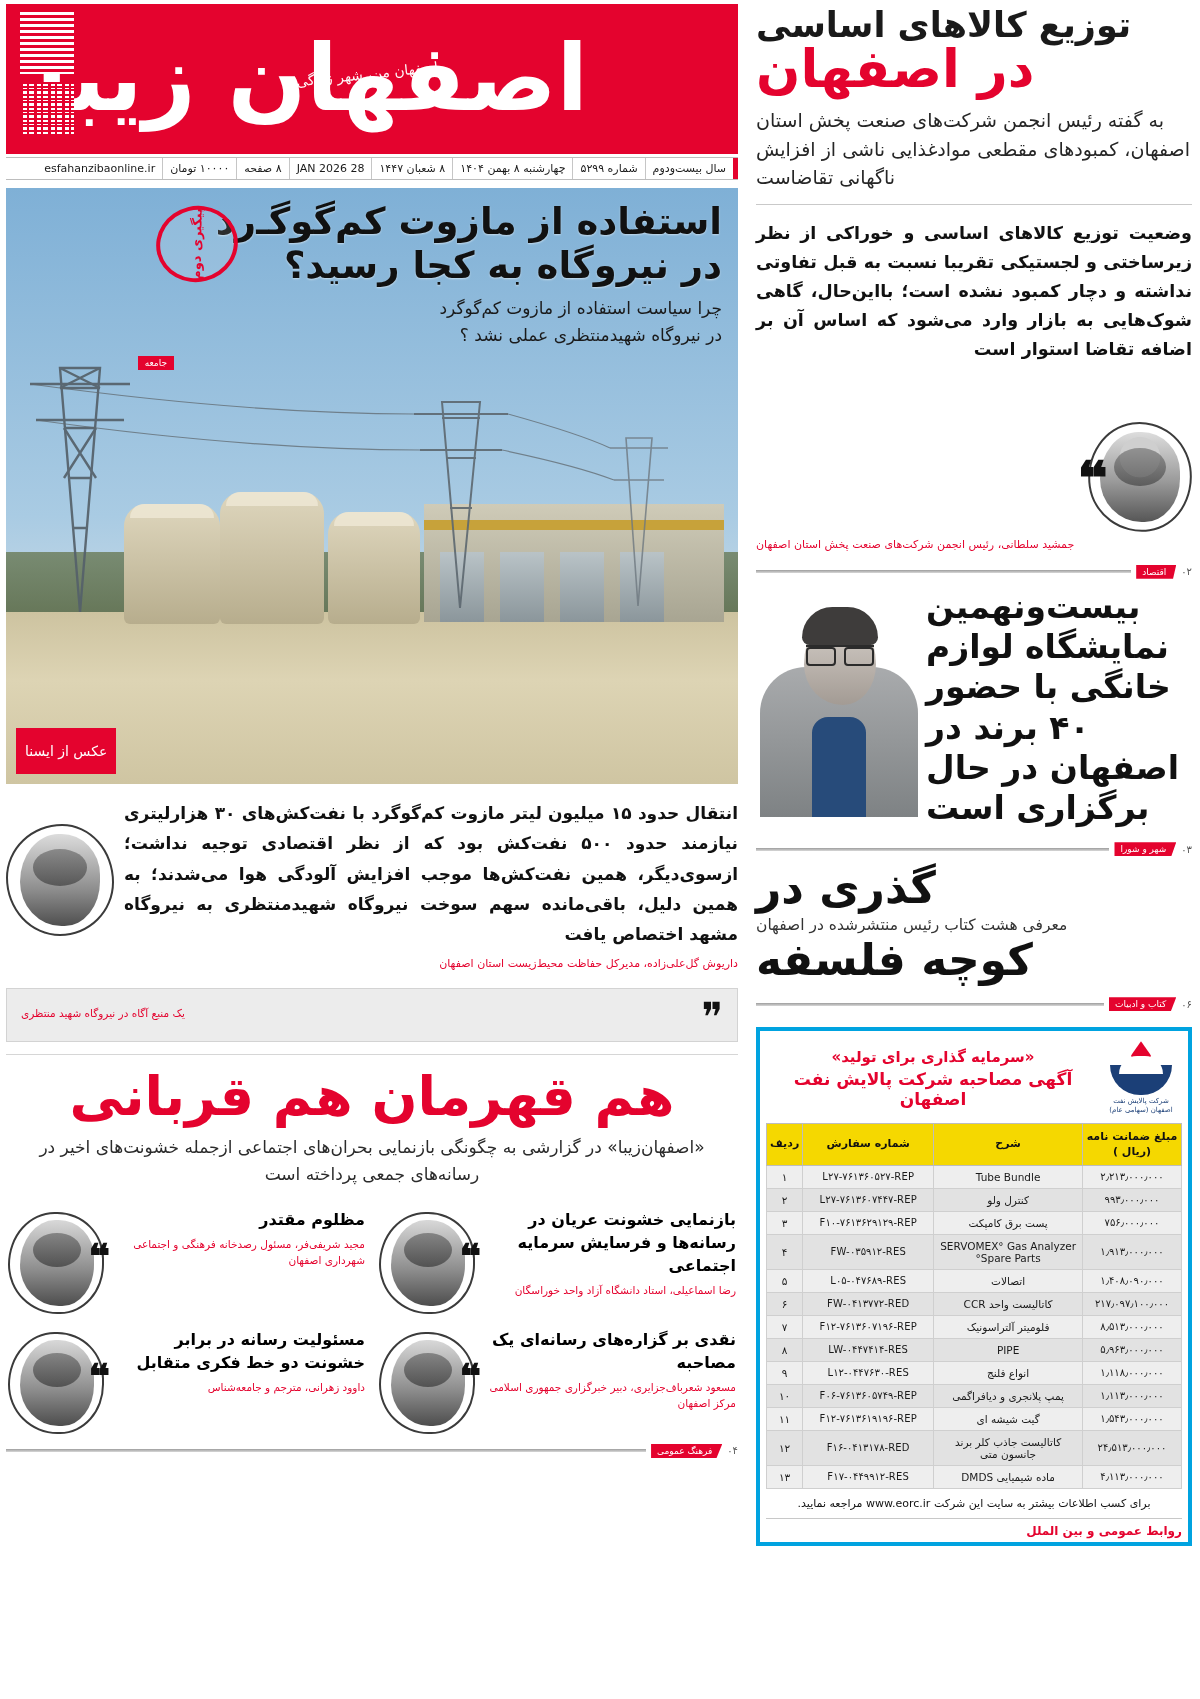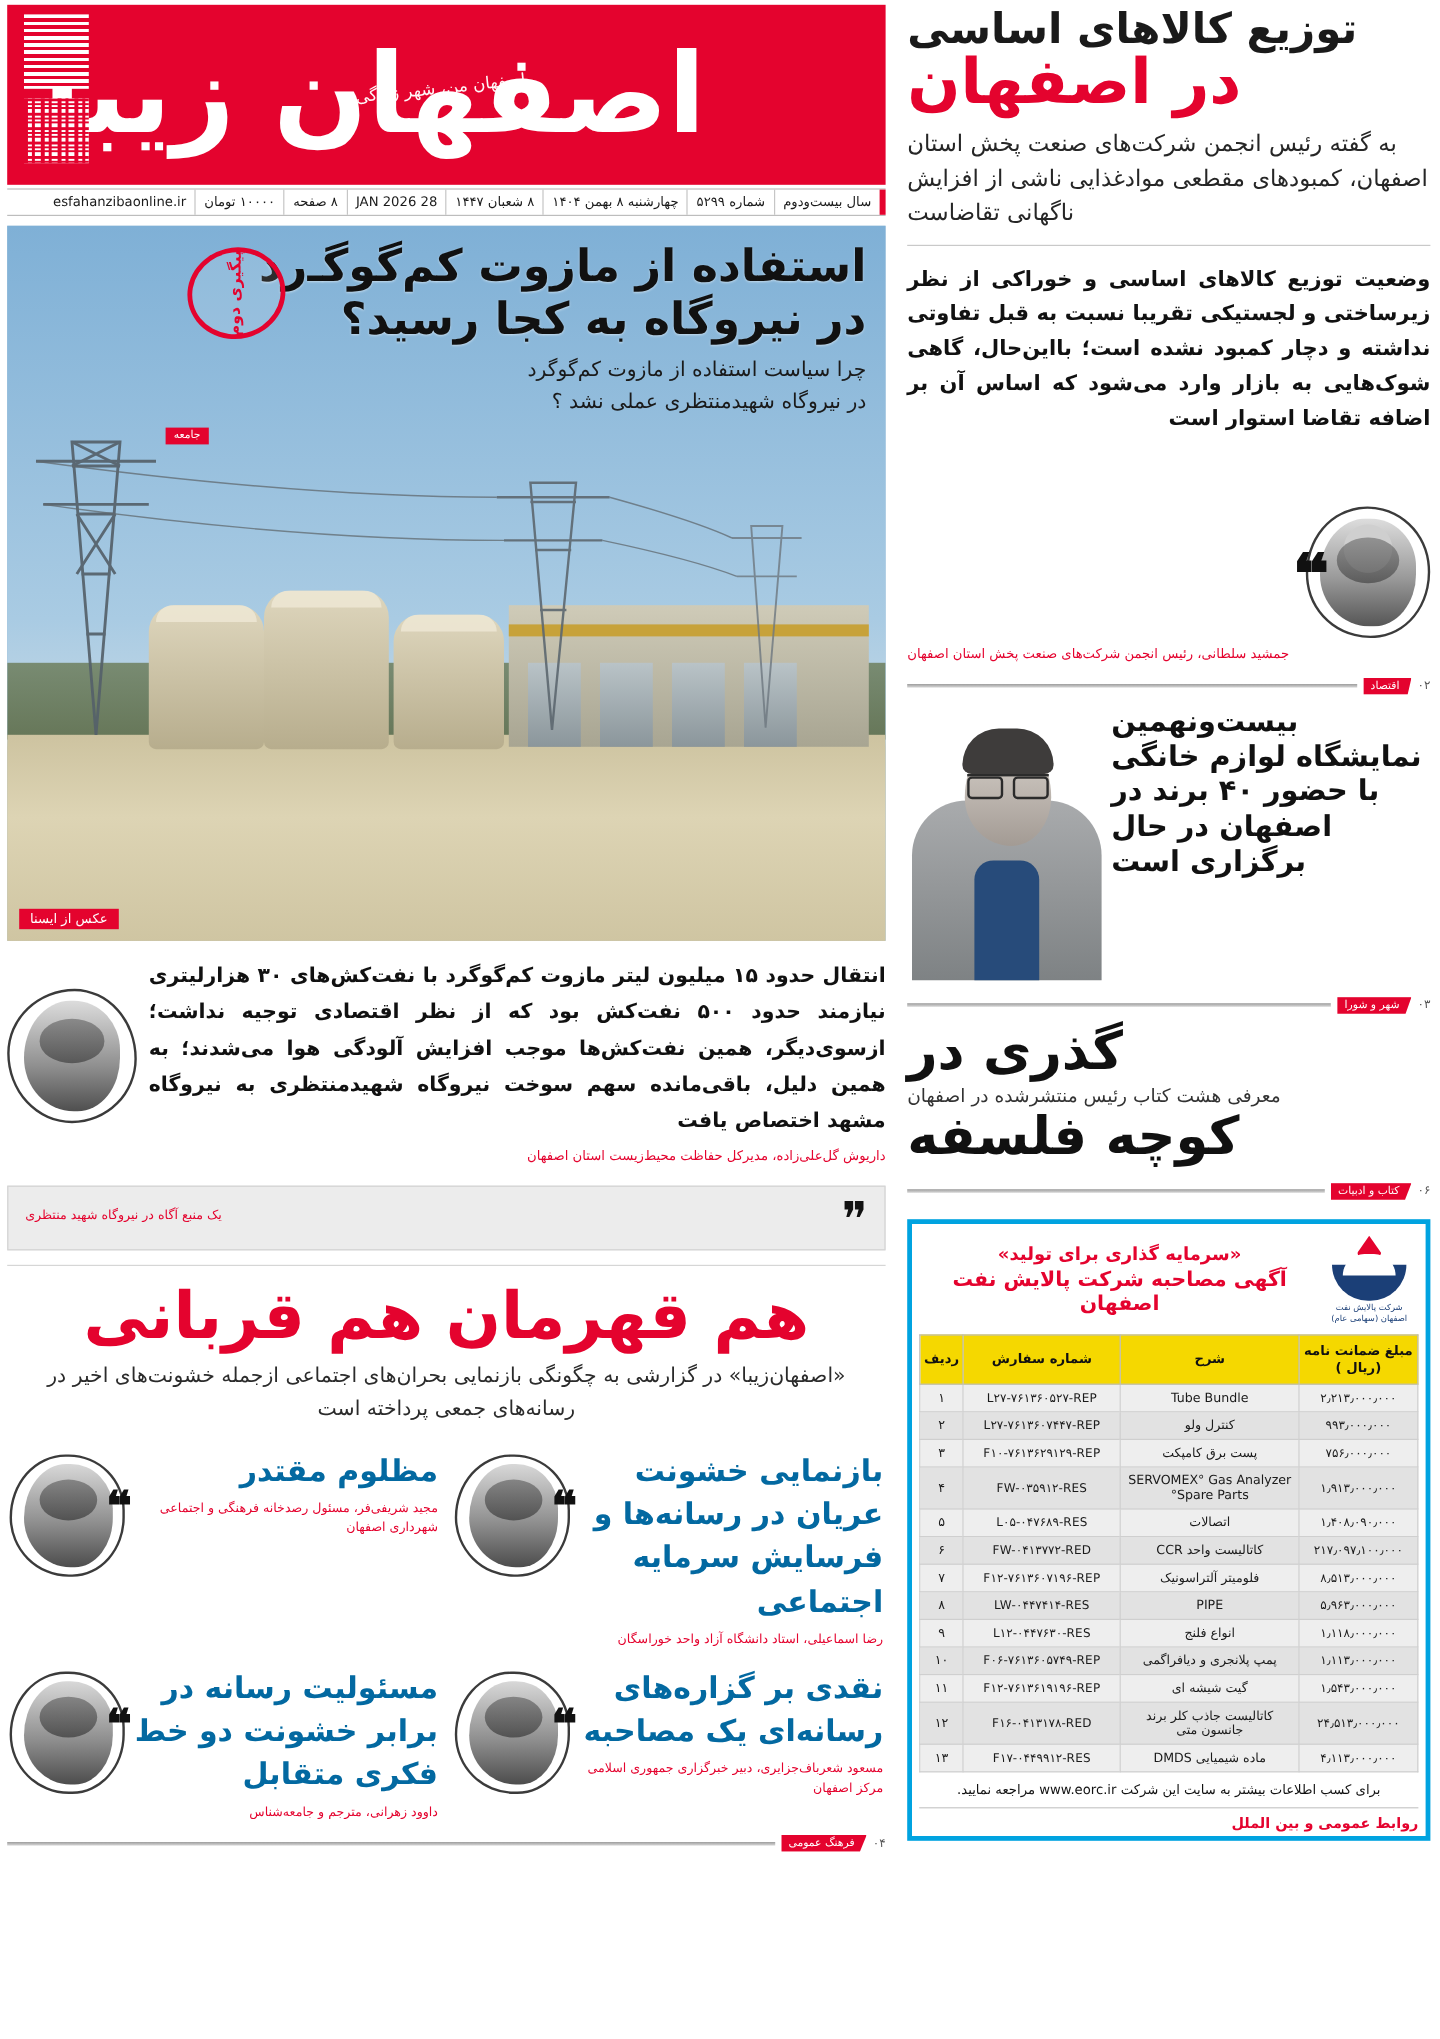--- a/index.html
+++ b/index.html
@@ -45,21 +45,21 @@
          font-family:"DejaVu Serif",serif;transform:scaleX(1.25) rotate(0deg);}
   .attrib{font-size:11px;color:#e4032e;text-align:left;margin-top:6px;}
 
   .section-rule{display:flex;align-items:center;gap:5px;margin:14px 0 8px 0;}
   .section-rule .num{font-size:10px;color:#555;}
   .section-rule .tag{background:#e4032e;color:#fff;font-size:9px;padding:2px 10px 2px 6px;letter-spacing:.4px;
       clip-path:polygon(0 0,100% 0,92% 100%,0 100%);}
   .section-rule .line{flex:1;height:3px;background:linear-gradient(#9d9d9d,#d8d8d8);}
 
   .story2{display:flex;flex-direction:row;gap:4px;align-items:flex-start;}
-  .story2 .h{flex:1;text-align:left;font-size:24px;font-weight:bold;line-height:1.22;color:#111;letter-spacing:-.6px;}
+  .story2 .h{flex:1;text-align:left;font-size:33px;font-weight:bold;line-height:1.22;color:#111;letter-spacing:-.6px;}
   .story2 .ph{width:166px;height:230px;flex:none;position:relative;overflow:hidden;}
   .story2 .ph .body{position:absolute;left:4px;bottom:0;width:158px;height:150px;border-radius:46px 46px 0 0;
     background:linear-gradient(#a9abad,#7e8284);}
   .story2 .ph .shirt{position:absolute;left:56px;bottom:0;width:54px;height:100px;background:#274b7a;border-radius:16px 16px 0 0;}
   .story2 .ph .head{position:absolute;left:48px;top:26px;width:72px;height:92px;border-radius:50% 50% 46% 54%/56% 56% 44% 44%;
     background:linear-gradient(#d9d3cd,#a39b94);}
   .story2 .ph .hair{position:absolute;left:46px;top:20px;width:76px;height:38px;border-radius:40px 40px 10px 10px;background:#3e3c3b;}
   .story2 .ph .glasses{position:absolute;left:50px;top:58px;width:68px;height:15px;border-top:2px solid #2b2b2b;}
   .story2 .ph .glasses::before,.story2 .ph .glasses::after{content:"";position:absolute;top:0;width:26px;height:15px;
     border:2px solid #2b2b2b;border-radius:4px;}
@@ -128,21 +128,21 @@
   .plant .bar{position:absolute;left:0;right:0;top:16px;height:10px;background:#c7a23a;}
   .plant .tank{position:absolute;bottom:0;width:44px;height:70px;background:linear-gradient(#b9c3c7,#8b969b);}
 
   .photo-head{position:absolute;right:16px;top:12px;width:560px;text-align:right;z-index:4;}
   .ph-l1{font-size:37px;font-weight:bold;color:#111;letter-spacing:-1px;line-height:1.18;text-shadow:0 1px 2px rgba(255,255,255,.5);}
   .ph-l2{font-size:37px;font-weight:bold;color:#111;letter-spacing:-1px;line-height:1.18;text-shadow:0 1px 2px rgba(255,255,255,.5);}
   .ph-sub{font-size:17px;color:#1a1a1a;margin-top:8px;line-height:1.55;}
   .stamp{position:absolute;left:-6px;top:6px;width:74px;height:68px;border:4px solid #e4032e;border-radius:50%;
          background:rgba(255,255,255,.12);display:flex;align-items:center;justify-content:center;transform:rotate(-14deg);z-index:5;}
   .stamp span{color:#e4032e;font-size:13px;font-weight:bold;line-height:1.2;text-align:center;transform:rotate(-75deg);}
-  .photo-credit{position:absolute;left:10px;bottom:10px;background:#e4032e;color:#fff;font-size:11px;padding:2px 9px;z-index:4;}
+  .photo-credit{position:absolute;left:10px;bottom:10px;background:#e4032e;color:#fff;font-size:14px;padding:15px 9px;z-index:4;}
   .jame{position:absolute;right:564px;top:168px;background:#e4032e;color:#fff;font-size:9px;padding:2px 7px;z-index:5;}
 
   .quote2{display:flex;gap:10px;align-items:flex-start;margin-top:14px;}
   .quote2 .t{flex:1;font-size:17px;font-weight:bold;line-height:1.78;color:#111;text-align:justify;}
   .quote2 .t .src{display:block;font-size:11px;color:#e4032e;font-weight:normal;text-align:right;margin-top:5px;}
   .portrait2{position:relative;width:108px;height:112px;flex:none;margin-top:26px;}
   .portrait2 .ring{position:absolute;inset:0;border:2px solid #3b3b3b;border-radius:52% 48% 50% 50%/48% 52% 48% 52%;}
   .portrait2 .face{position:absolute;left:14px;top:10px;width:80px;height:92px;border-radius:50% 50% 46% 54%/54% 46% 50% 50%;
       background:linear-gradient(#dcdcdc,#8e8e8e 60%,#4f4f4f);}
   .portrait2 .face::after{content:"";position:absolute;left:16%;top:16%;width:68%;height:40%;border-radius:50%;
@@ -154,21 +154,21 @@
   .bq-mark{float:right;font-size:40px;color:#111;line-height:.6;margin:4px 0 0 8px;font-family:"DejaVu Serif",serif;}
 
   .hr-red{border:0;border-top:1px solid #d6d6d6;margin:12px 0 8px 0;}
 
   .feature-title{text-align:center;color:#e4032e;font-size:54px;font-weight:bold;letter-spacing:-2px;line-height:1.05;margin-top:6px;}
   .feature-sub{text-align:center;font-size:17px;color:#2b2b2b;line-height:1.6;margin-top:8px;}
 
   .cards{display:grid;grid-template-columns:1fr 1fr;gap:6px 10px;margin-top:16px;}
   .card{display:flex;flex-direction:row;align-items:flex-start;gap:6px;padding:4px 2px;}
   .card .txt{flex:1;text-align:right;}
-  .card .ttl{font-size:25px;font-weight:bold;line-height:1.45;color:#0369a1;letter-spacing:-.4px;}
+  .card .ttl{font-size:16px;font-weight:bold;line-height:1.45;color:#000000;letter-spacing:-.4px;}
   .card .by{font-size:10.5px;color:#e4032e;line-height:1.5;margin-top:6px;}
   .card .pic{position:relative;width:96px;height:102px;flex:none;margin-top:4px;}
   .card .pic .ring{position:absolute;inset:0;border:2px solid #3b3b3b;border-radius:50% 50% 47% 53%/53% 47% 50% 50%;}
   .card .pic .face{position:absolute;left:12px;top:8px;width:74px;height:86px;border-radius:50% 50% 45% 55%/55% 45% 50% 50%;
       background:linear-gradient(#d8d8d8,#8d8d8d 58%,#4d4d4d);}
   .card .pic .face::after{content:"";position:absolute;left:17%;top:15%;width:66%;height:40%;border-radius:50%;
       background:linear-gradient(#6b6b6b,#3a3a3a);opacity:.72;}
   .card .qm{position:absolute;right:-4px;top:34px;font-size:34px;font-weight:bold;color:#111;line-height:.6;
       font-family:"DejaVu Serif",serif;transform:scaleX(1.2);}
   .bottom-tag{display:flex;align-items:center;gap:5px;margin-top:6px;}

